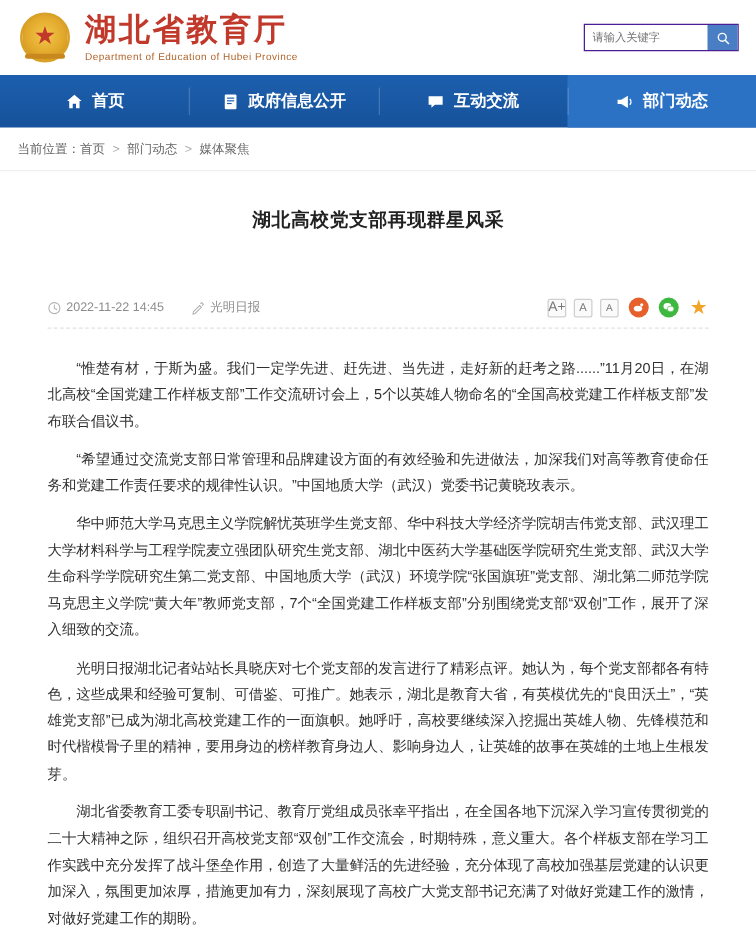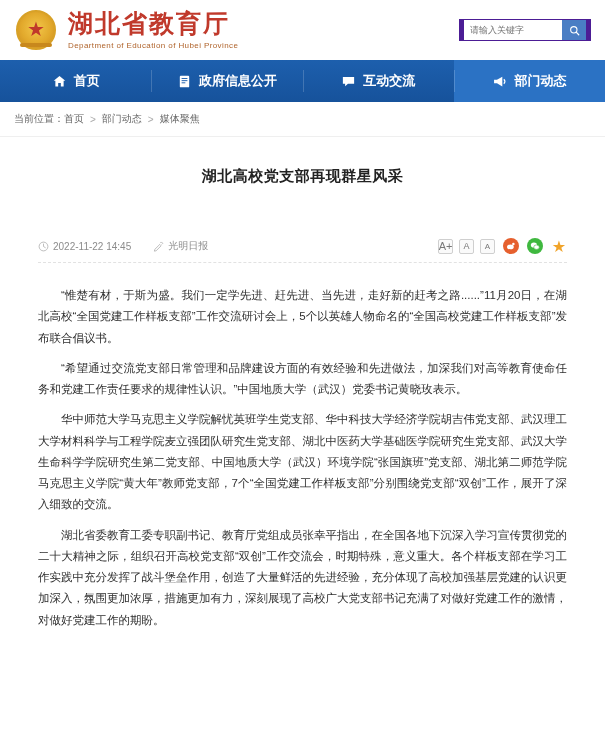--- a/index.html
+++ b/index.html
@@ -64,21 +64,21 @@
   .title-en {
     font-size: 8px;
     color: #b0642c;
     letter-spacing: .4px;
     margin-top: 3px;
   }
   .search-wrap {
     margin-left: auto;
     display: flex;
     align-items: center;
-    border: 5px solid #4c1d95;
+    border: 1px solid #4c1d95;
     height: 22px;
     background: #fff;
     justify-content: center;
   }
   .search-input {
     border: none;
     outline: none;
     width: 98px;
     height: 20px;
     font-size: 9px;
@@ -309,16 +309,17 @@
           </svg>
       </div>
       <div class="share star">★</div>
     </div>
   </div>
 
   <div class="body-text">
     <p>“惟楚有材，于斯为盛。我们一定学先进、赶先进、当先进，走好新的赶考之路......”11月20日，在湖北高校“全国党建工作样板支部”工作交流研讨会上，5个以英雄人物命名的“全国高校党建工作样板支部”发布联合倡议书。</p>
     <p>“希望通过交流党支部日常管理和品牌建设方面的有效经验和先进做法，加深我们对高等教育使命任务和党建工作责任要求的规律性认识。”中国地质大学（武汉）党委书记黄晓玫表示。</p>
     <p>华中师范大学马克思主义学院解忧英班学生党支部、华中科技大学经济学院胡吉伟党支部、武汉理工大学材料科学与工程学院麦立强团队研究生党支部、湖北中医药大学基础医学院研究生党支部、武汉大学生命科学学院研究生第二党支部、中国地质大学（武汉）环境学院“张国旗班”党支部、湖北第二师范学院马克思主义学院“黄大年”教师党支部，7个“全国党建工作样板支部”分别围绕党支部“双创”工作，展开了深入细致的交流。</p>
+    <p>光明日报湖北记者站站长具晓庆对七个党支部的发言进行了精彩点评。她认为，每个党支部都各有特色，这些成果和经验可复制、可借鉴、可推广。她表示，湖北是教育大省，有英模优先的“良田沃土”，“英雄党支部”已成为湖北高校党建工作的一面旗帜。她呼吁，高校要继续深入挖掘出英雄人物、先锋模范和时代楷模骨子里的精神，要用身边的榜样教育身边人、影响身边人，让英雄的故事在英雄的土地上生根发芽。</p>
     <p>湖北省委教育工委专职副书记、教育厅党组成员张幸平指出，在全国各地下沉深入学习宣传贯彻党的二十大精神之际，组织召开高校党支部“双创”工作交流会，时期特殊，意义重大。各个样板支部在学习工作实践中充分发挥了战斗堡垒作用，创造了大量鲜活的先进经验，充分体现了高校加强基层党建的认识更加深入，氛围更加浓厚，措施更加有力，深刻展现了高校广大党支部书记充满了对做好党建工作的激情，对做好党建工作的期盼。</p>
 
   </div>
 </div>
 
 </body></html>

